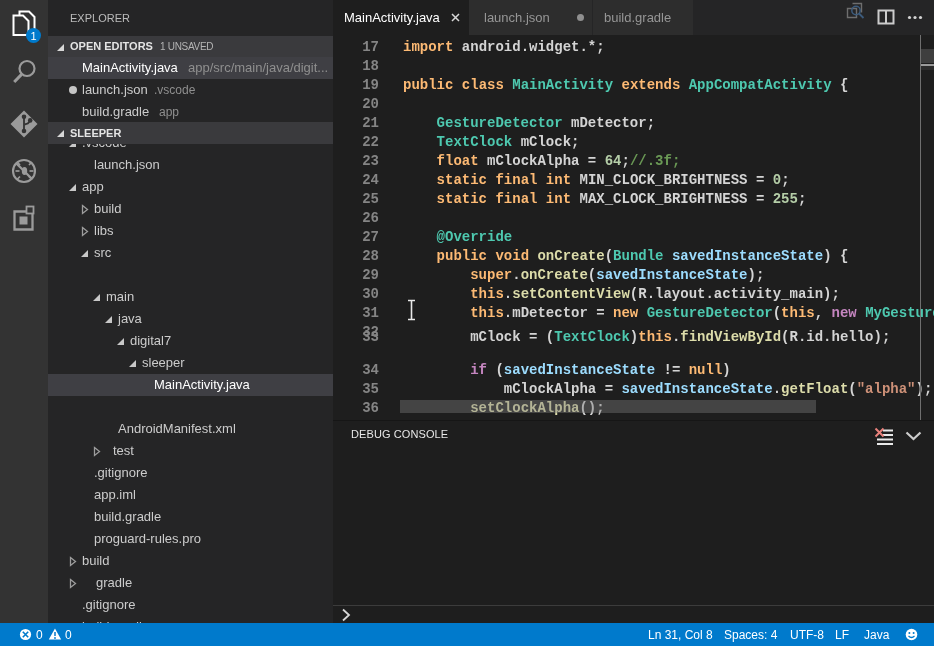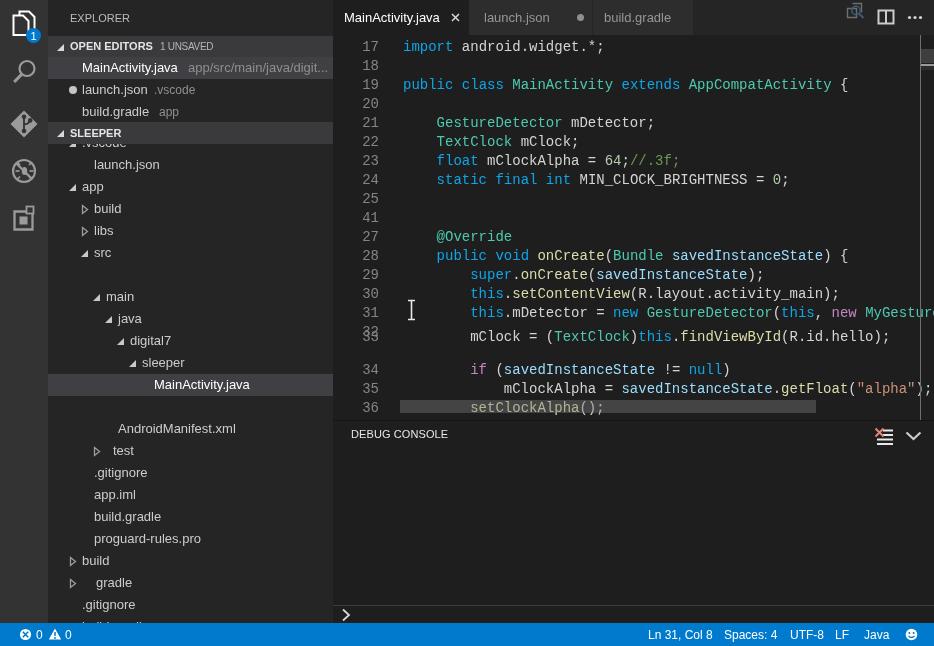--- a/index.html
+++ b/index.html
@@ -13,26 +13,26 @@
   .sechead{left:0;width:285px;background:#3a3a3d;color:#e4e4e4;font-size:11px;font-weight:bold;}
   .row{left:0;width:285px;height:22px;line-height:22px;font-size:13px;color:#cccccc;white-space:nowrap;}
   .row .dim{color:#8f8f8f;font-size:12px;}
   .sel{background:#3f3f44;color:#ffffff;}
   .tw-exp{position:absolute;width:0;height:0;border-left:7px solid transparent;border-bottom:7px solid #cfcfcf;top:8px;}
   .tw-col{position:absolute;top:6px;}
   .lbl{position:absolute;top:0;}
   
   #tabbar{left:333px;top:0;width:601px;height:35px;background:#252526;}
   .tab{position:absolute;top:0;height:35px;line-height:35px;font-size:13px;}
-  #editor{left:333px;top:35px;width:601px;height:385px;background:#1e1e1e;overflow:hidden;}
+  #editor{left:333px;top:35px;width:601px;height:385px;background:#1e1e1e;overflow:hidden;font-weight:bold;}
   .cl{position:absolute;height:19px;line-height:19px;font-family:"Liberation Mono",monospace;font-size:14px;color:#d4d4d4;white-space:pre;}
   .ln{position:absolute;left:0;width:46px;text-align:right;color:#858585;}
   .cc{position:absolute;left:70px;}
   i{font-style:normal;}
-  .k{color:#0ea5e9}.t{color:#4ec9b0}.m{color:#dcdcaa}.p{color:#9cdcfe}.n{color:#b5cea8}.s{color:#ce9178}.c{color:#6a9955}.pk{color:#c586c0}
+  .k{color:#fdba74}.t{color:#4ec9b0}.m{color:#dcdcaa}.p{color:#9cdcfe}.n{color:#b5cea8}.s{color:#ce9178}.c{color:#6a9955}.pk{color:#c586c0}
   
   #panel{left:333px;top:420px;width:601px;height:203px;background:#1e1e1e;border-top:1px solid #161616;}
   #paneltitle{left:18px;top:7px;font-size:11px;color:#e7e7e7;letter-spacing:0.1px;}
   
   #statusbar{left:0;top:623px;width:934px;height:23px;background:#007acc;color:#ffffff;font-size:12px;}
   #statusbar .it{position:absolute;top:0;height:23px;line-height:24px;}
 </style>
 </head>
 <body>
 <div id="root">
@@ -226,22 +226,22 @@
   </div>
   <div class="abs" id="editor">
     <div class="cl" style="top:3px;left:0;width:601px"><span class="ln">17</span><span class="cc"><i class="k">import</i> android.widget.*;</span></div>
     <div class="cl" style="top:22px;left:0;width:601px"><span class="ln">18</span><span class="cc"></span></div>
     <div class="cl" style="top:41px;left:0;width:601px"><span class="ln">19</span><span class="cc"><i class="k">public</i> <i class="k">class</i> <i class="t">MainActivity</i> <i class="k">extends</i> <i class="t">AppCompatActivity</i> {</span></div>
     <div class="cl" style="top:60px;left:0;width:601px"><span class="ln">20</span><span class="cc"></span></div>
     <div class="cl" style="top:79px;left:0;width:601px"><span class="ln">21</span><span class="cc">    <i class="t">GestureDetector</i> mDetector;</span></div>
     <div class="cl" style="top:98px;left:0;width:601px"><span class="ln">22</span><span class="cc">    <i class="t">TextClock</i> mClock;</span></div>
     <div class="cl" style="top:117px;left:0;width:601px"><span class="ln">23</span><span class="cc">    <i class="k">float</i> mClockAlpha = <i class="n">64</i>;<i class="c">//.3f;</i></span></div>
     <div class="cl" style="top:136px;left:0;width:601px"><span class="ln">24</span><span class="cc">    <i class="k">static</i> <i class="k">final</i> <i class="k">int</i> MIN_CLOCK_BRIGHTNESS = <i class="n">0</i>;</span></div>
-    <div class="cl" style="top:155px;left:0;width:601px"><span class="ln">25</span></div>
-    <div class="cl" style="top:174px;left:0;width:601px"><span class="ln">41</span><span class="cc"></span></div>
+    <div class="cl" style="top:155px;left:0;width:601px"><span class="ln">25</span><span class="cc">    <i class="k">static</i> <i class="k">final</i> <i class="k">int</i> MAX_CLOCK_BRIGHTNESS = <i class="n">255</i>;</span></div>
+    <div class="cl" style="top:174px;left:0;width:601px"><span class="ln">26</span><span class="cc"></span></div>
     <div class="cl" style="top:193px;left:0;width:601px"><span class="ln">27</span><span class="cc">    <i class="t">@Override</i></span></div>
     <div class="cl" style="top:212px;left:0;width:601px"><span class="ln">28</span><span class="cc">    <i class="k">public</i> <i class="k">void</i> <i class="m">onCreate</i>(<i class="t">Bundle</i> <i class="p">savedInstanceState</i>) {</span></div>
     <div class="cl" style="top:231px;left:0;width:601px"><span class="ln">29</span><span class="cc">        <i class="k">super</i>.<i class="m">onCreate</i>(<i class="p">savedInstanceState</i>);</span></div>
     <div class="cl" style="top:250px;left:0;width:601px"><span class="ln">30</span><span class="cc">        <i class="k">this</i>.<i class="m">setContentView</i>(R.layout.activity_main);</span></div>
     <div class="cl" style="top:269px;left:0;width:601px"><span class="ln">31</span><span class="cc">        <i class="k">this</i>.mDetector = <i class="k">new</i> <i class="t">GestureDetector</i>(<i class="k">this</i>, <i class="pk">new</i> <i class="t">MyGestureListener</i>());</span></div>
     <div class="cl" style="top:288px;left:0;width:601px"><span class="ln">32</span><span class="cc"></span></div>
     <div class="cl" style="top:293px;left:0;width:601px"><span class="ln">33</span><span class="cc">        mClock = (<i class="t">TextClock</i>)<i class="k">this</i>.<i class="m">findViewById</i>(R.id.hello);</span></div>
     <div class="cl" style="top:326px;left:0;width:601px"><span class="ln">34</span><span class="cc">        <i class="pk">if</i> (<i class="p">savedInstanceState</i> != <i class="k">null</i>)</span></div>
     <div class="cl" style="top:345px;left:0;width:601px"><span class="ln">35</span><span class="cc">            mClockAlpha = <i class="p">savedInstanceState</i>.<i class="m">getFloat</i>(<i class="s">"alpha"</i>);</span></div>
     <div class="cl" style="top:364px;left:0;width:601px"><span class="ln">36</span><span class="cc">        <i class="m">setClockAlpha</i>();</span></div>

